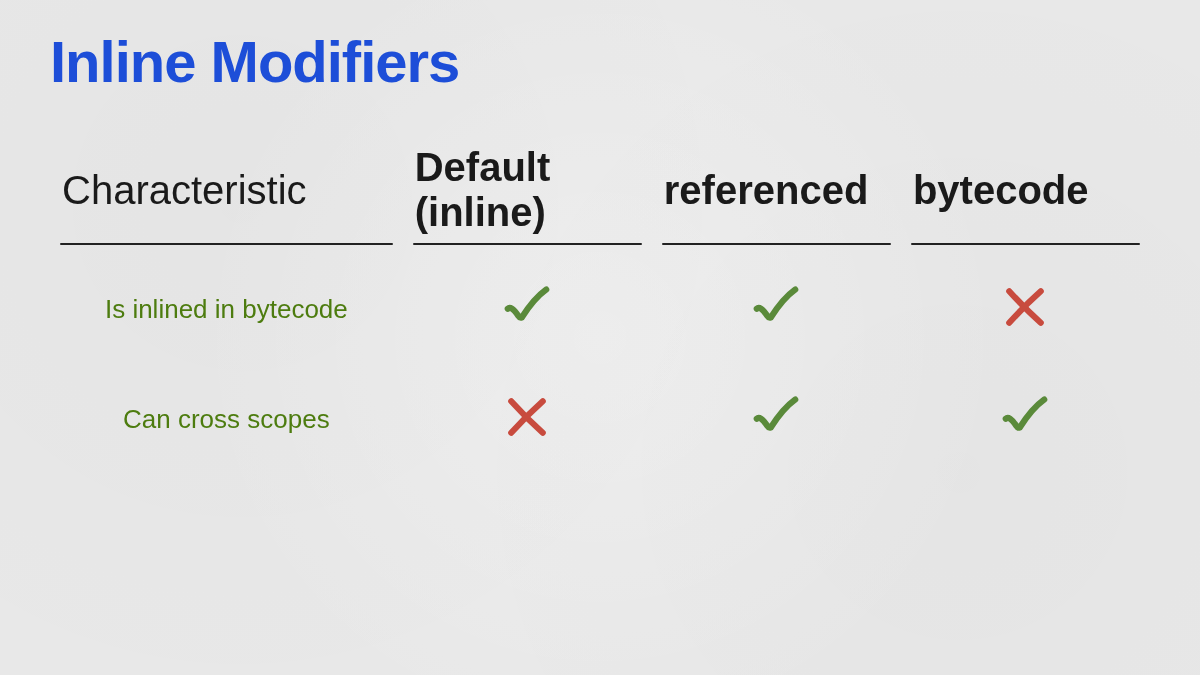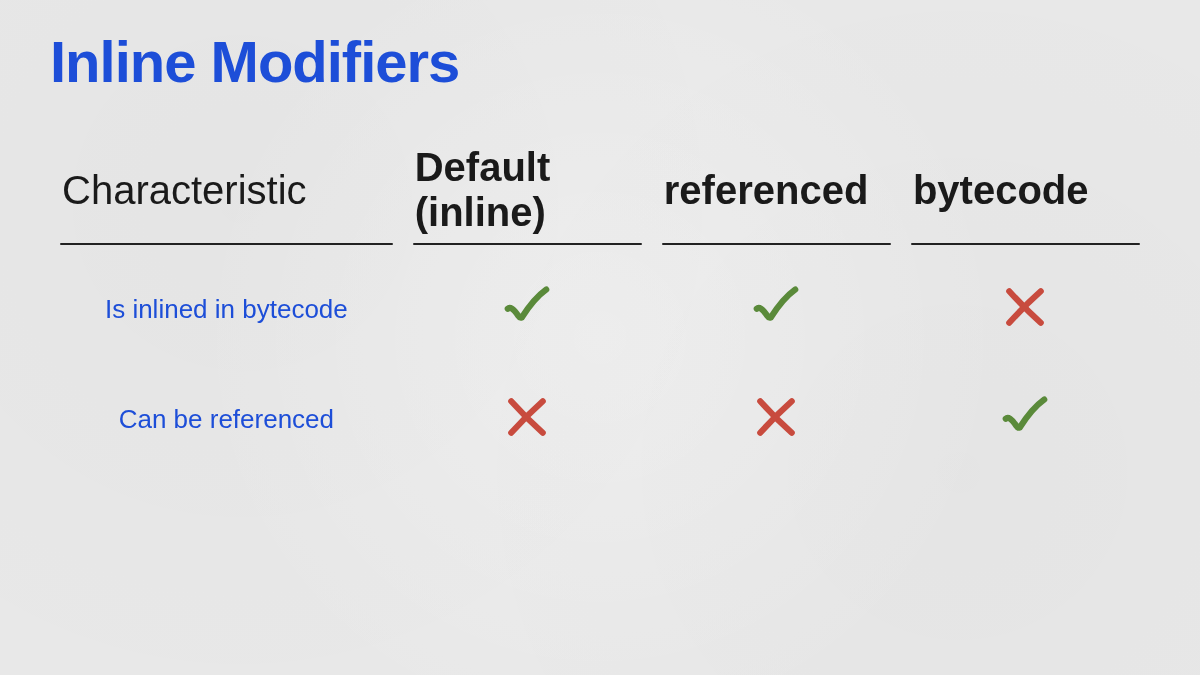--- a/index.html
+++ b/index.html
@@ -45,21 +45,21 @@
   }
   td {
     text-align: center;
     vertical-align: middle;
     padding: 10px 0;
     height: 92px;
   }
   td.rowlabel {
     font-size: 26px;
     font-weight: 400;
-    color: #1d4ed8;
+    color: #4d7c0f;
   }
   .mark { display: inline-block; }
   .mark svg { width: 56px; height: 56px; display: block; }
 </style>
 </head>
 <body>
 
 <h1 class="title">Inline Modifiers</h1>
 
 <table>
@@ -91,27 +91,26 @@
             </svg></span></td>
         <td><span class="mark"><svg viewBox="0 0 64 64">
               <path d="M10 34 Q14 30 22 42 Q24 45 26 44 Q40 22 54 12" fill="none" stroke="#5a8a3a" stroke-width="7" stroke-linecap="round" stroke-linejoin="round"></path>
             </svg></span></td>
         <td><span class="mark"><svg viewBox="0 0 64 64">
               <path d="M14 14 Q32 34 50 50" fill="none" stroke="#c84b3e" stroke-width="7" stroke-linecap="round"></path>
               <path d="M50 14 Q32 30 14 50" fill="none" stroke="#c84b3e" stroke-width="7" stroke-linecap="round"></path>
             </svg></span></td>
       </tr>
       <tr>
-        <td class="rowlabel">Can be referenced</td>
+        <td class="rowlabel">Can cross scopes</td>
         <td><span class="mark"><svg viewBox="0 0 64 64">
               <path d="M14 14 Q32 34 50 50" fill="none" stroke="#c84b3e" stroke-width="7" stroke-linecap="round"></path>
               <path d="M50 14 Q32 30 14 50" fill="none" stroke="#c84b3e" stroke-width="7" stroke-linecap="round"></path>
             </svg></span></td>
         <td><span class="mark"><svg viewBox="0 0 64 64">
-              <path d="M14 14 Q32 34 50 50" fill="none" stroke="#c84b3e" stroke-width="7" stroke-linecap="round"></path>
-              <path d="M50 14 Q32 30 14 50" fill="none" stroke="#c84b3e" stroke-width="7" stroke-linecap="round"></path>
+              <path d="M10 34 Q14 30 22 42 Q24 45 26 44 Q40 22 54 12" fill="none" stroke="#5a8a3a" stroke-width="7" stroke-linecap="round" stroke-linejoin="round"></path>
             </svg></span></td>
         <td><span class="mark"><svg viewBox="0 0 64 64">
               <path d="M10 34 Q14 30 22 42 Q24 45 26 44 Q40 22 54 12" fill="none" stroke="#5a8a3a" stroke-width="7" stroke-linecap="round" stroke-linejoin="round"></path>
             </svg></span></td>
       </tr>
     </tbody>
 </table>
 
 </body></html>

